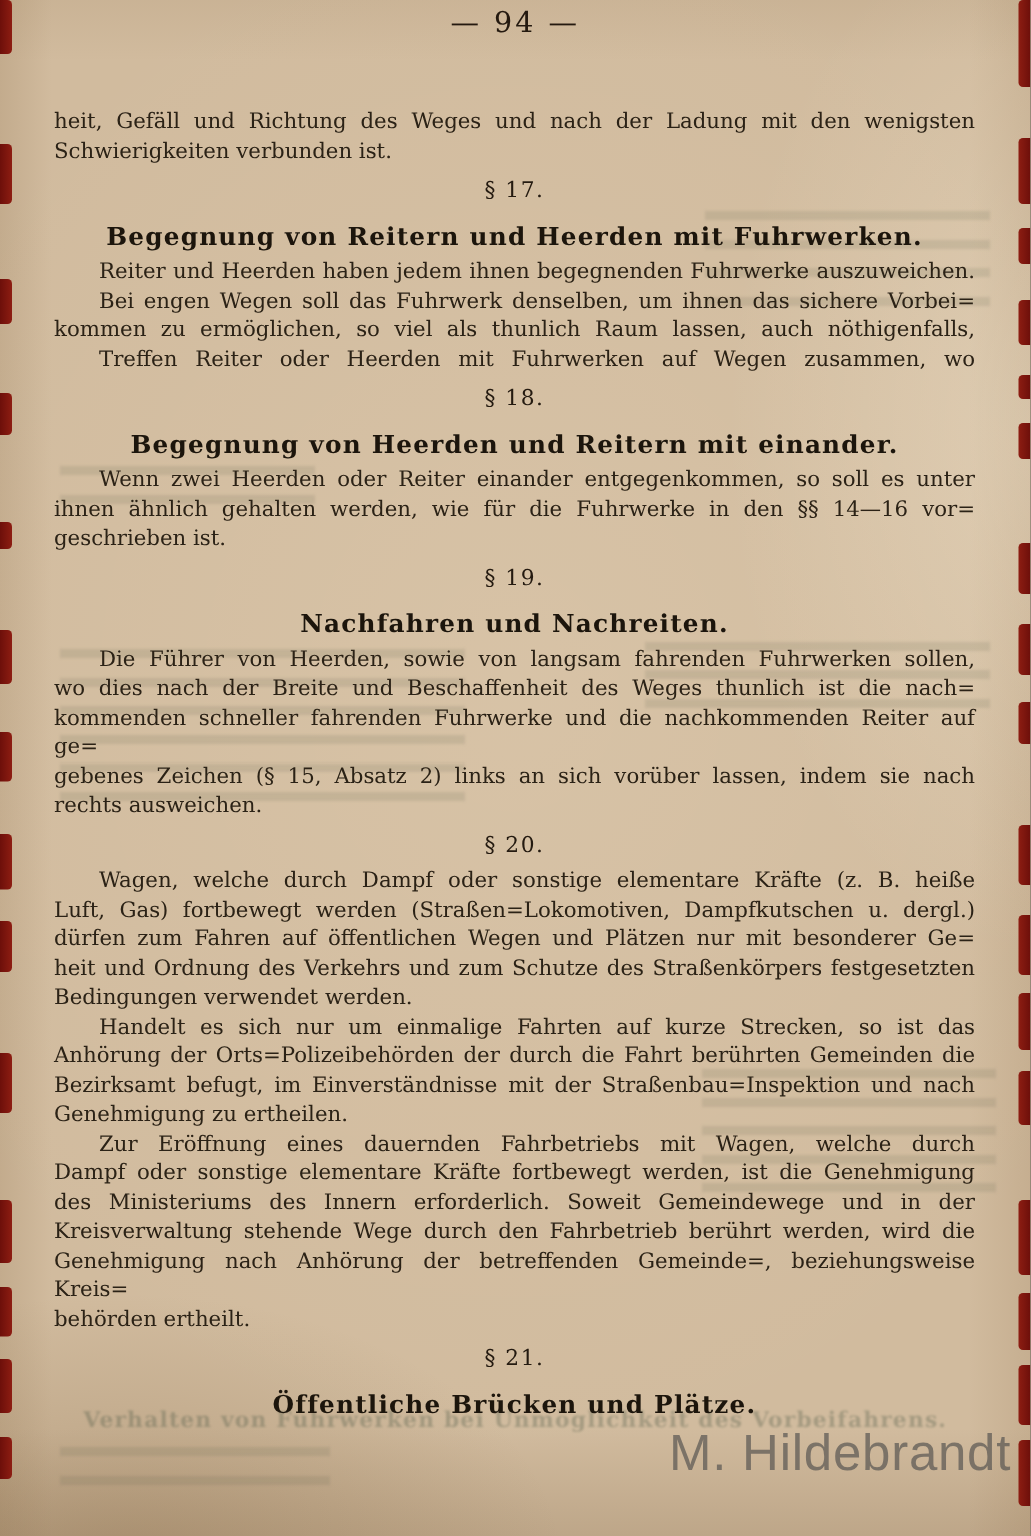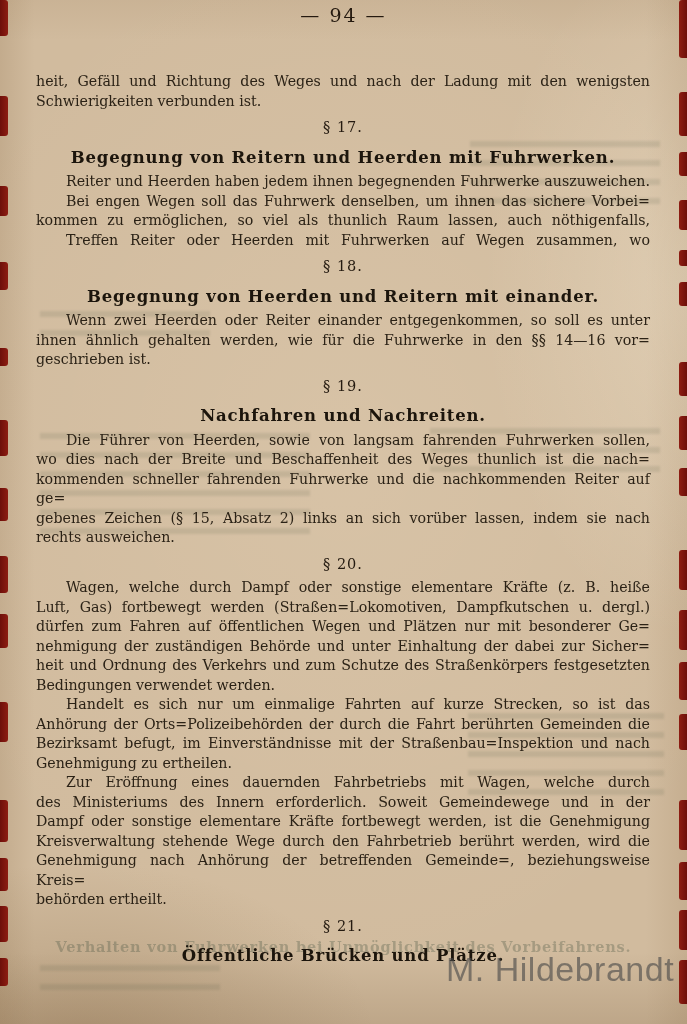--- a/index.html
+++ b/index.html
@@ -151,30 +151,29 @@
       <div class="sechead">Nachfahren und Nachreiten.</div>
       <div class="line first just">Die Führer von Heerden, sowie von langsam fahrenden Fuhrwerken sollen,</div>
       <div class="line just">wo dies nach der Breite und Beschaffenheit des Weges thunlich ist die nach=</div>
       <div class="line just">kommenden schneller fahrenden Fuhrwerke und die nachkommenden Reiter auf ge=</div>
       <div class="line just">gebenes Zeichen (§ 15, Absatz 2) links an sich vorüber lassen, indem sie nach</div>
       <div class="line">rechts ausweichen.</div>
       <div class="secnum">§ 20.</div>
       <div class="line first just">Wagen, welche durch Dampf oder sonstige elementare Kräfte (z. B. heiße</div>
       <div class="line just">Luft, Gas) fortbewegt werden (Straßen=Lokomotiven, Dampfkutschen u. dergl.)</div>
       <div class="line just">dürfen zum Fahren auf öffentlichen Wegen und Plätzen nur mit besonderer Ge=</div>
-      <div class="line just">nehmigung der zuständigen Behörde und unter Einhaltung der dabei zur Sicher=</div>
       <div class="line just">heit und Ordnung des Verkehrs und zum Schutze des Straßenkörpers festgesetzten</div>
       <div class="line">Bedingungen verwendet werden.</div>
       <div class="line first just">Handelt es sich nur um einmalige Fahrten auf kurze Strecken, so ist das</div>
       <div class="line just">Anhörung der Orts=Polizeibehörden der durch die Fahrt berührten Gemeinden die</div>
       <div class="line just">Bezirksamt befugt, im Einverständnisse mit der Straßenbau=Inspektion und nach</div>
       <div class="line">Genehmigung zu ertheilen.</div>
       <div class="line first just">Zur Eröffnung eines dauernden Fahrbetriebs mit Wagen, welche durch</div>
+      <div class="line just">Dampf oder sonstige elementare Kräfte fortbewegt werden, ist die Genehmigung</div>
       <div class="line just">des Ministeriums des Innern erforderlich.  Soweit Gemeindewege und in der</div>
-      <div class="line just">Dampf oder sonstige elementare Kräfte fortbewegt werden, ist die Genehmigung</div>
       <div class="line just">Kreisverwaltung stehende Wege durch den Fahrbetrieb berührt werden, wird die</div>
       <div class="line just">Genehmigung nach Anhörung der betreffenden Gemeinde=, beziehungsweise Kreis=</div>
       <div class="line">behörden ertheilt.</div>
       <div class="secnum">§ 21.</div>
       <div class="sechead">Öffentliche Brücken und Plätze.</div>
     </div>
 
   <div class="watermark">M. Hildebrandt</div>
 </div>
 

